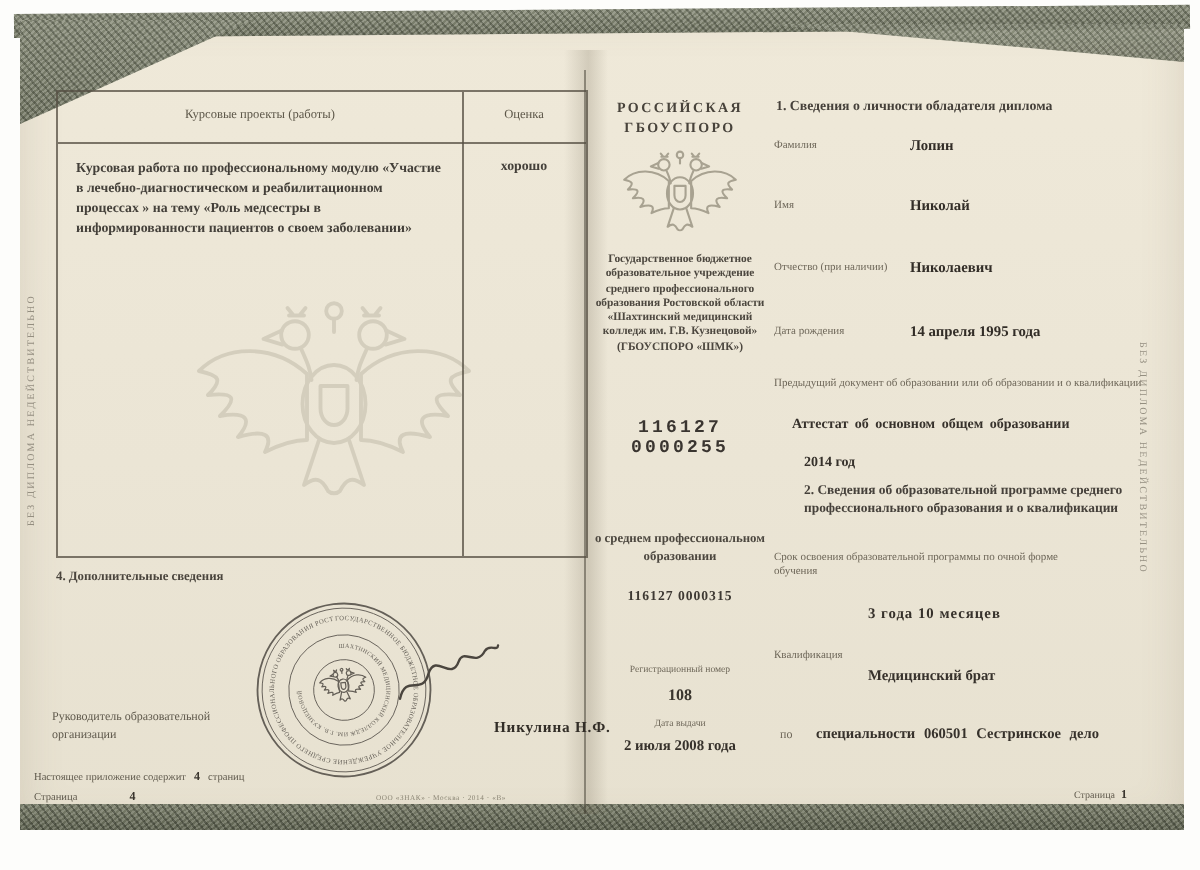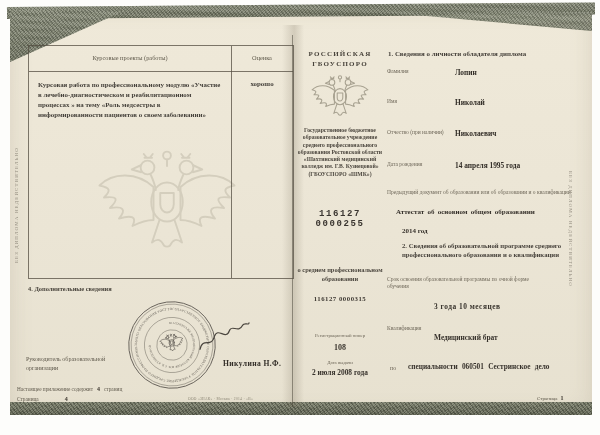--- a/index.html
+++ b/index.html
@@ -33,21 +33,21 @@
   #th1{left:0;width:202px;}
   #th2{left:202px;width:62px;}
   #work-text{position:absolute;left:9px;top:34px;width:186px;font-size:6.9px;font-weight:bold;
              line-height:10px;color:#44403a;}
   #grade{position:absolute;left:202px;top:34px;width:62px;text-align:center;
          font-size:6.9px;font-weight:bold;color:#44403a;}
   .label{font-size:5.5px;color:#6e6759;}
   .val{font-weight:bold;color:#322d27;}
   #sec4{left:18px;top:278px;font-size:6.4px;font-weight:bold;color:#4a453d;}
   #head-label{left:16px;top:348px;width:108px;font-size:6px;line-height:8.5px;color:#5f594c;}
-  #head-name{left:213px;top:352px;font-size:7.6px;letter-spacing:.4px;}
+  #head-name{left:237px;top:352px;font-size:7.6px;letter-spacing:.4px;}
   #contains-line{left:7px;top:379px;font-size:5.3px;color:#5f594c;}
   #contains-line .cnt{font-weight:bold;color:#3a352e;margin:0 4px;font-size:6px;}
   #page-foot-l{left:7px;top:389px;font-size:5.3px;color:#5f594c;}
   #page-foot-l .num{font-weight:bold;margin-left:26px;font-size:6px;color:#3a352e;}
   #microprint{left:178px;top:390px;font-size:3.6px;color:#8a8474;letter-spacing:.3px;filter:blur(.2px);}
   .edge-text{font-size:5px;letter-spacing:1.1px;color:#948e80;white-space:nowrap;text-align:center;}
   #edge-left{left:-51px;top:196px;width:115px;transform:rotate(-90deg);}
   #edge-right{left:503px;top:219px;width:115px;transform:rotate(90deg);}
 
   
@@ -59,21 +59,21 @@
   #doctype{top:228px;font-size:7px;font-weight:bold;letter-spacing:2px;line-height:11px;color:#45403a;}
   #about{top:258px;font-size:6.4px;font-weight:bold;line-height:9px;color:#4c473f;}
   #dserial{top:288px;font-size:6.8px;font-weight:bold;letter-spacing:.5px;color:#3e3933;}
   #reg-label{top:326px;font-size:4.8px;color:#6e6759;}
   #reg-num{top:336px;font-size:8px;font-weight:bold;color:#3a352e;}
   #issue-label{top:353px;font-size:4.8px;color:#6e6759;}
   #issue-date{top:361px;font-size:7.4px;font-weight:bold;color:#36312b;}
 
   
   #sec1{left:378px;top:43px;width:195px;font-size:6.9px;font-weight:bold;color:#45403a;}
-  .field{left:377px;width:196px;display:flex;align-items:flex-start;}
+  .field{left:377px;width:196px;display:flex;align-items:center;}
   .field .label{width:68px;flex:none;}
   .field .val{font-size:7.4px;}
   #prev-label{left:377px;top:182px;width:198px;font-size:5.5px;line-height:7.2px;color:#6e6759;}
   #prev-val{left:386px;top:201px;font-size:7px;font-weight:bold;word-spacing:1.5px;color:#36312b;}
   #prev-year{left:392px;top:220px;font-size:7px;font-weight:bold;color:#36312b;}
   #sec2{left:392px;top:234px;width:178px;font-size:6.7px;font-weight:bold;line-height:9px;color:#45403a;}
   #dur-label{left:377px;top:269px;width:150px;font-size:5.5px;line-height:7.2px;color:#6e6759;}
   #dur-val{left:424px;top:295px;font-size:7.4px;font-weight:bold;letter-spacing:.5px;color:#36312b;}
   #qual-label{left:377px;top:318px;font-size:5.5px;color:#6e6759;}
   #qual-val{left:424px;top:326px;font-size:7.4px;font-weight:bold;color:#36312b;}

